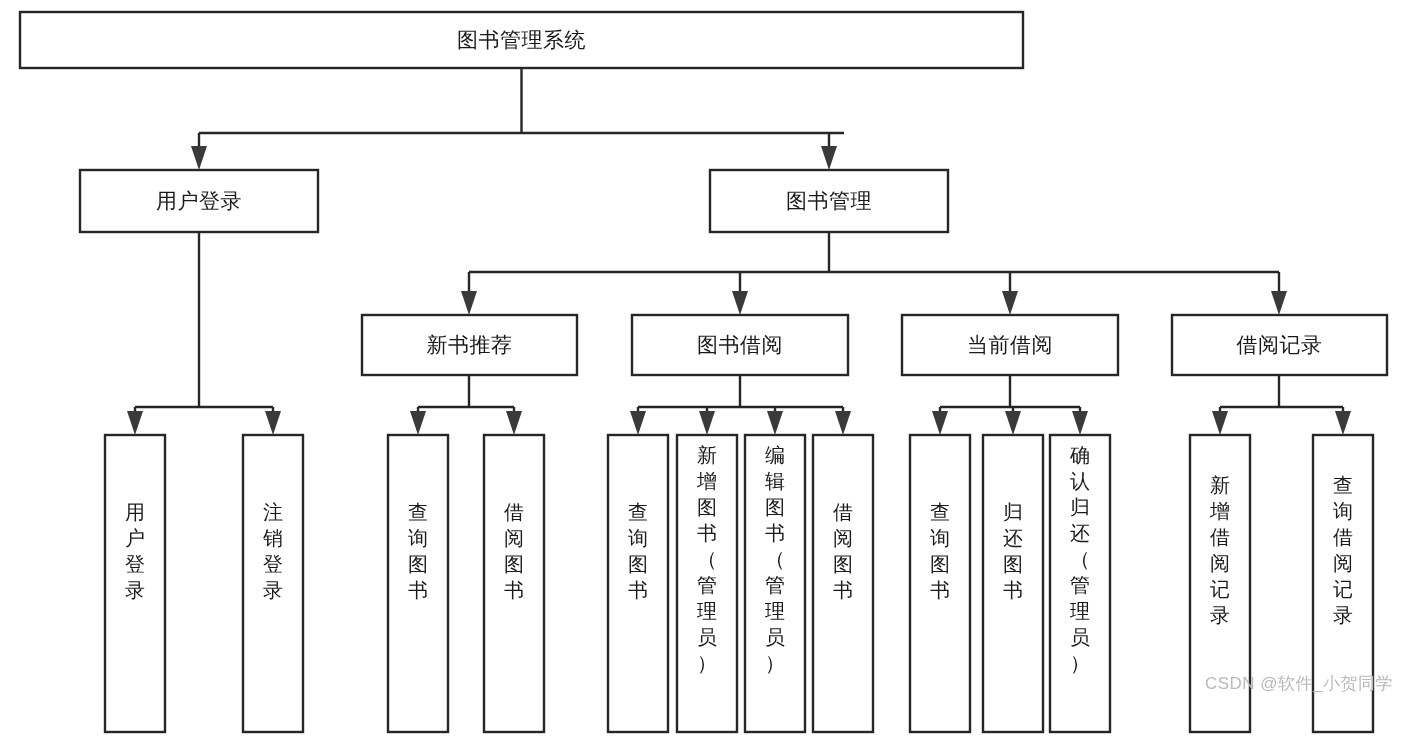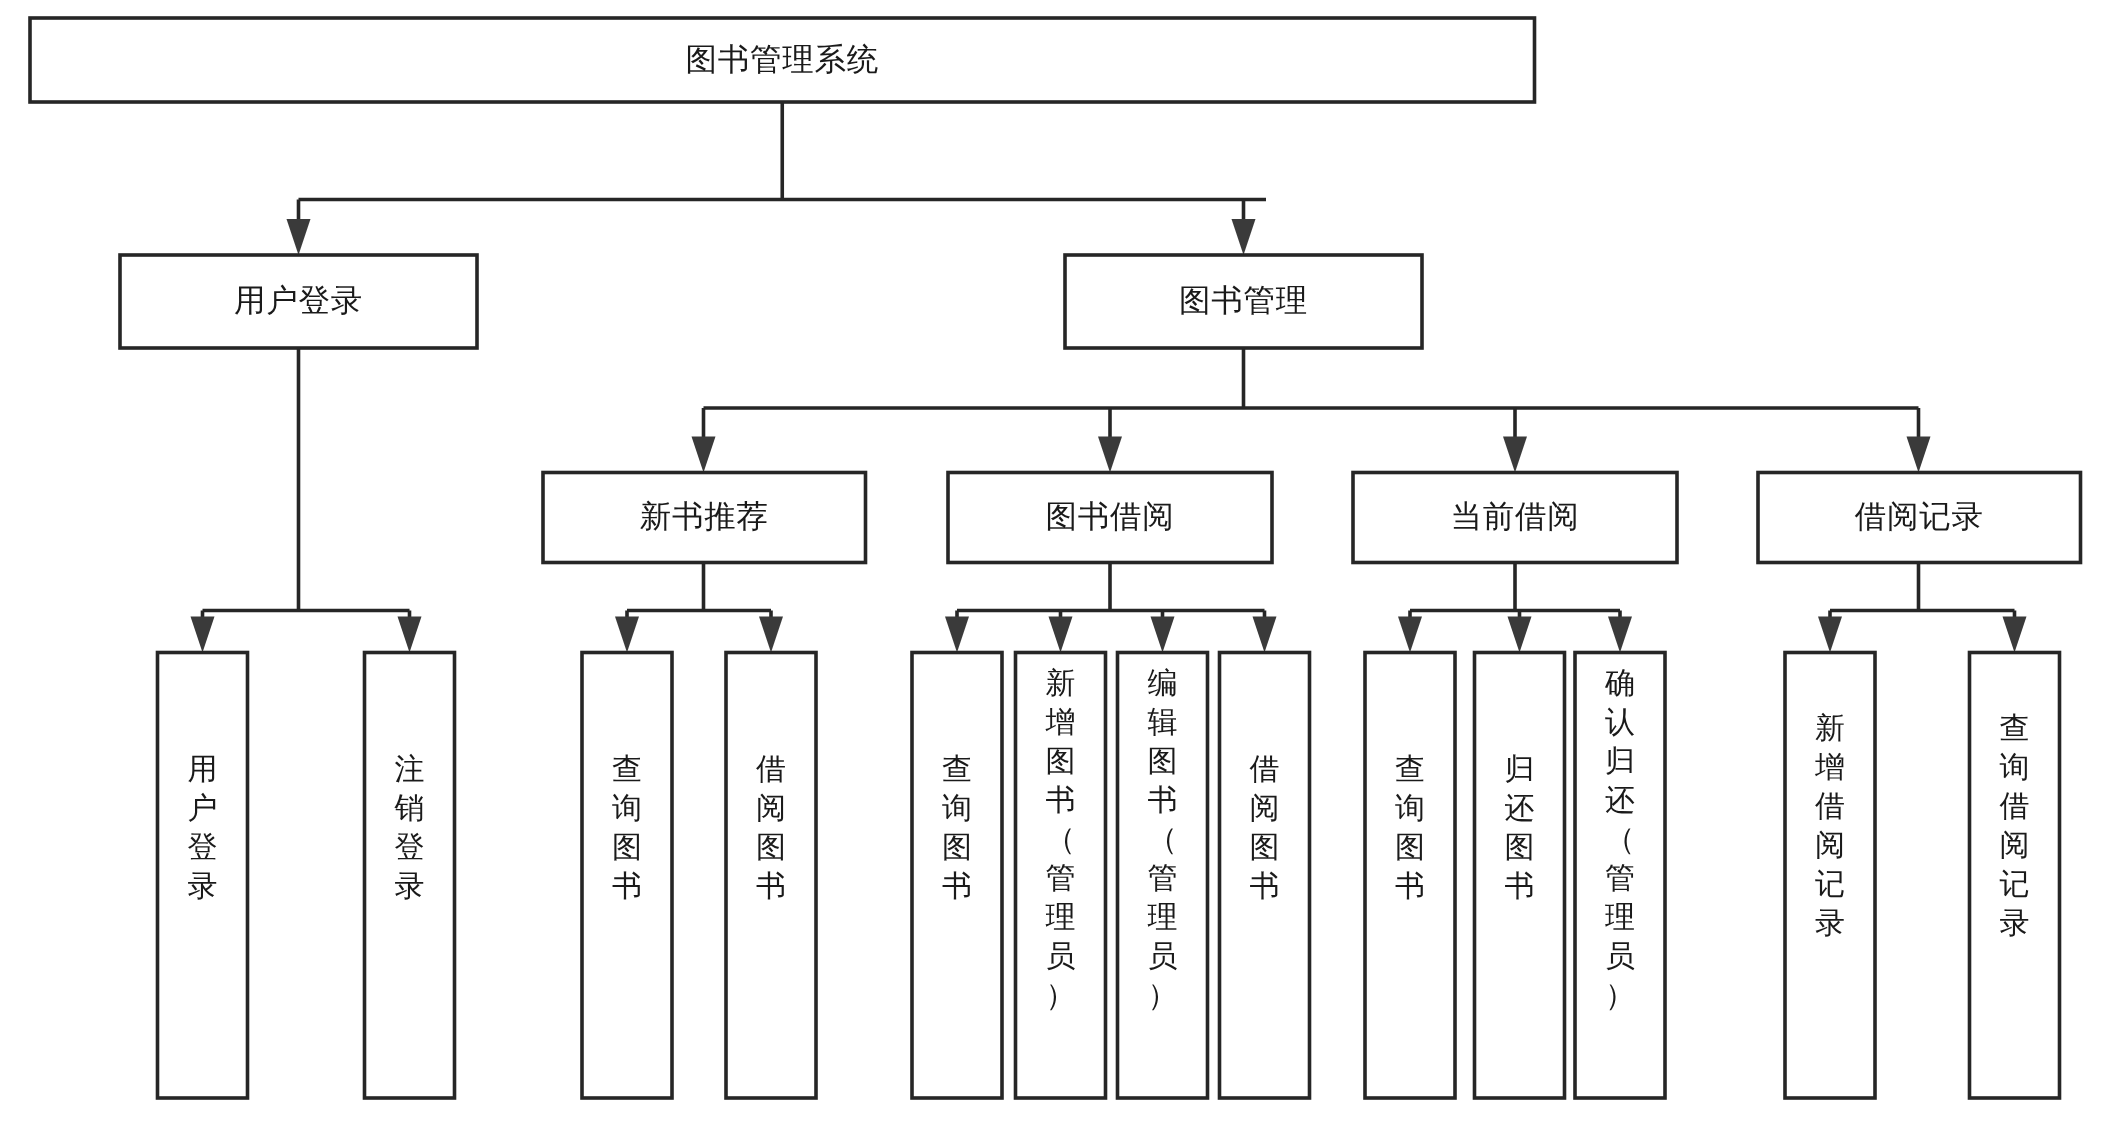--- a/index.html
+++ b/index.html
@@ -236,13 +236,14 @@
       <text class="node-label-v" x="1220" y="492"><tspan x="1220" y="492">新</tspan><tspan x="1220" y="518">增</tspan><tspan x="1220" y="544">借</tspan><tspan x="1220" y="570">阅</tspan><tspan x="1220" y="596">记</tspan><tspan x="1220" y="622">录</tspan></text>
     </g>
 
     <g>
       <rect class="node-rect" x="1313" y="435" width="60" height="297"></rect>
       <text class="node-label-v" x="1343" y="492"><tspan x="1343" y="492">查</tspan><tspan x="1343" y="518">询</tspan><tspan x="1343" y="544">借</tspan><tspan x="1343" y="570">阅</tspan><tspan x="1343" y="596">记</tspan><tspan x="1343" y="622">录</tspan></text>
     </g>
 
   </svg>
 
+  <div class="watermark">CSDN @软件_小贺同学</div>
 </div>
 
 </body></html>

